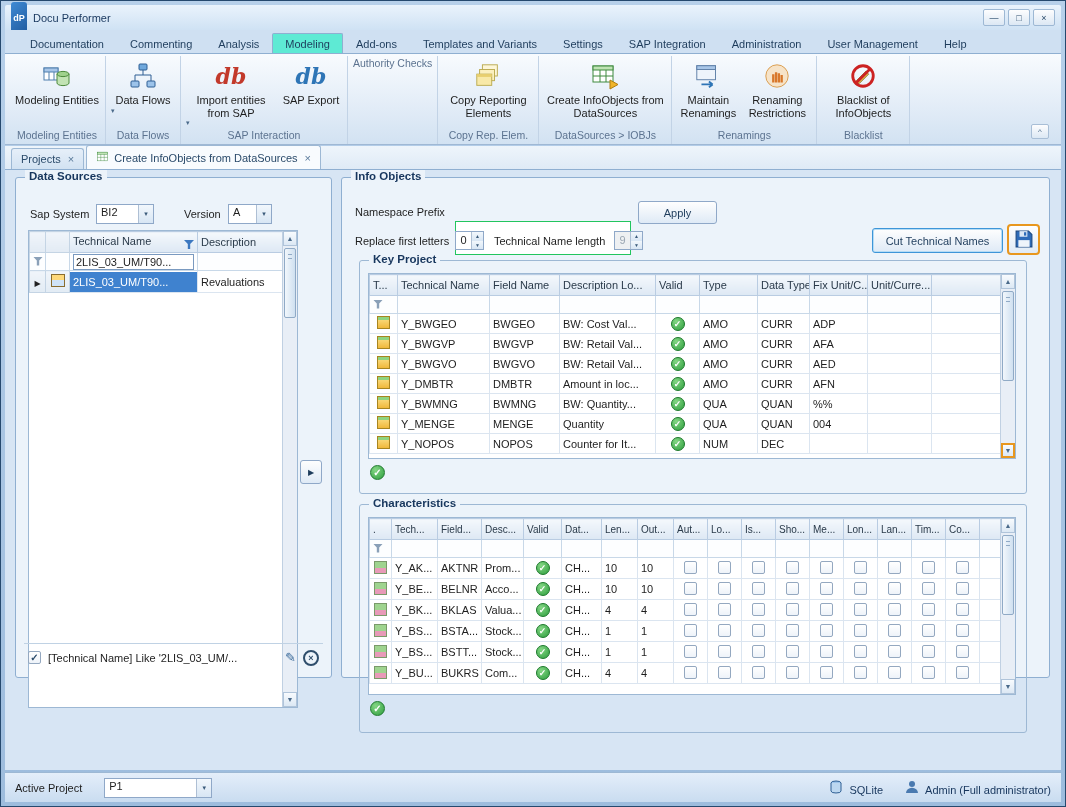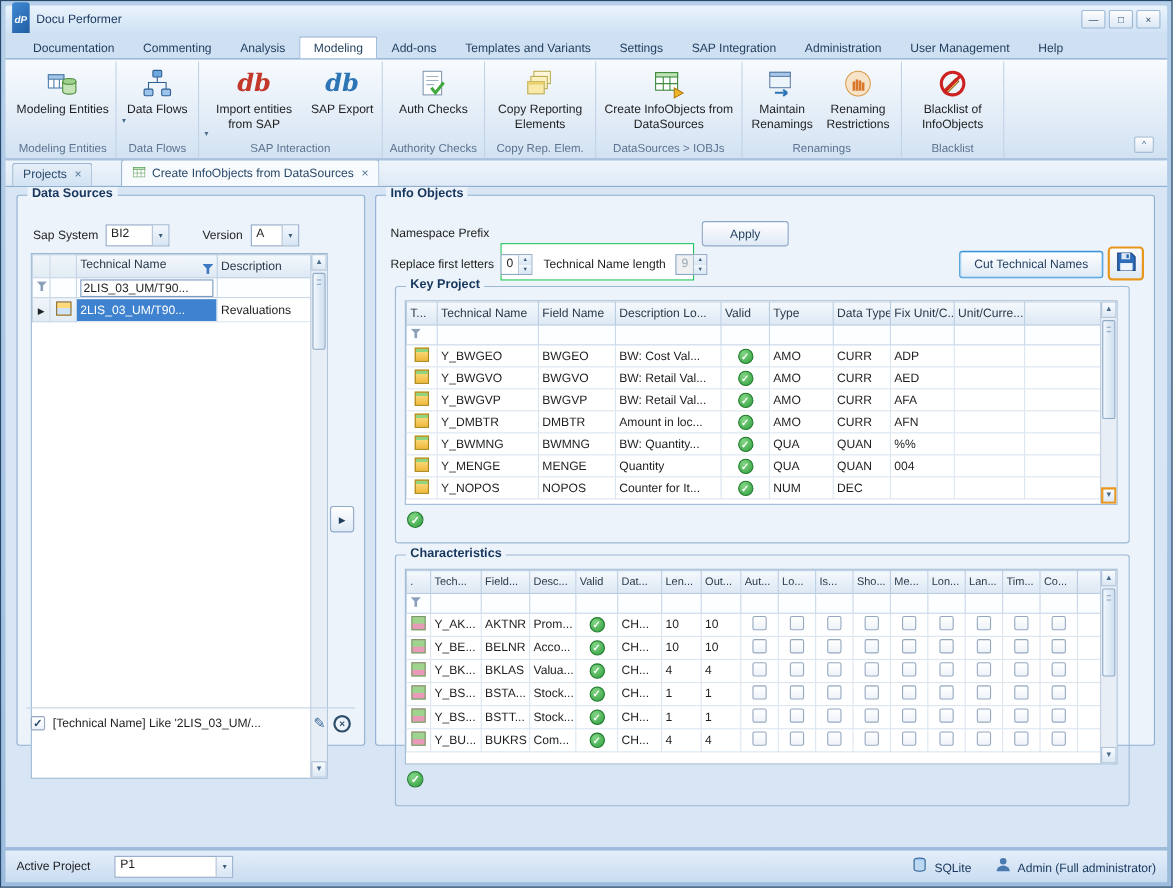--- a/index.html
+++ b/index.html
@@ -3,51 +3,51 @@
 <meta charset="utf-8">
 <style>
   * { margin:0; padding:0; box-sizing:border-box; }
   html,body { background:#8a9aac; font-family:"Liberation Sans",sans-serif; font-size:11px; color:#1e1e1e; }
   .window { position:relative; width:1066px; height:807px; background:linear-gradient(#b7d0ea,#9dbcdd); border:1px solid #26496e; overflow:hidden; }
 
   
   .titlebar { position:absolute; left:4px; top:4px; right:4px; height:25px;
     background:linear-gradient(#eaf3fc,#cfe2f4); display:flex; align-items:center; padding:0 6px; border-radius:2px 2px 0 0; }
   .app-icon { width:16px; height:32px; border-radius:3px; background:linear-gradient(135deg,#3f8ad4,#1f5a9e);
-    color:#fff; font-size:9px; font-style:italic; font-weight:bold; display:flex; align-items:center; justify-content:center; margin-right:6px; }
+    color:#fff; font-size:9px; font-weight:bold; display:flex; align-items:center; justify-content:center; margin-right:6px; }
   .title-text { color:#17365d; }
   .win-controls { margin-left:auto; display:flex; }
   .wbtn { width:22px; height:17px; border:1px solid #9db8d4; border-radius:2px; margin-left:3px;
     background:linear-gradient(#fdfdfe,#dce8f4); display:flex; align-items:center; justify-content:center; font-size:9px; color:#2a4a6a; }
 
   
   .tabs-row { position:absolute; left:4px; top:29px; right:4px; height:23px; background:#cfe0f2;
     display:flex; align-items:flex-end; padding-left:12px; }
   .rtab { padding:4px 12px 3px 12px; color:#1e3c5c; border:1px solid transparent; border-bottom:none; white-space:nowrap; }
-  .rtab.active { background:#ffffff; border-color:#8fafd1; border-radius:2px 2px 0 0; position:relative; z-index:2; }
+  .rtab.active { background:#5eead4; border-color:#8fafd1; border-radius:2px 2px 0 0; position:relative; z-index:2; }
 
   
   .ribbon { position:absolute; left:4px; top:52px; right:4px; height:92px;
     background:linear-gradient(#f8fbfe,#e2ecf7 60%,#d2e2f2); border-top:1px solid #8fafd1; border-bottom:1px solid #9fb8d4;
     display:flex; align-items:stretch; padding:2px 2px 0 4px; }
   .rgroup { display:flex; flex-direction:column; border-right:1px solid #c2d3e6; padding:1px 3px 0 3px; }
   .rgroup-content { flex:1; display:flex; align-items:flex-start; }
   .rbtn { height:72px; display:flex; flex-direction:column; padding:3px 2px 0 2px; border-radius:3px; }
   .ricon { height:32px; display:flex; align-items:center; justify-content:center; }
   .rlabel { text-align:center; line-height:1.15; margin-top:2px; color:#1e1e1e; }
   .rarrow { font-size:7px; color:#4a6a8a; line-height:1.2; }
   .rgroup-label { height:15px; text-align:center; font-size:10.5px; color:#5c7390; white-space:nowrap; padding:0 2px; }
   .dp-logo { font-family:"DejaVu Serif",serif; font-style:italic; font-weight:bold; font-size:22px; line-height:1; }
   .dp-red { color:#c2392b; } .dp-blue { color:#2e75b6; }
   .ribbon-collapse { position:absolute; right:12px; bottom:5px; width:18px; height:15px; border:1px solid #a8bed6; border-radius:2px;
     background:linear-gradient(#fdfdfe,#dce8f4); display:flex; align-items:center; justify-content:center; font-size:8px; color:#4a6a8a; }
 
   
   .doc-tabs { position:absolute; left:4px; top:145px; right:4px; height:24px;
-    background:linear-gradient(#eef5fb,#dfeaf6); border-bottom:1px solid #8fafd1; display:flex; align-items:flex-end; padding-left:6px;gap:24px; }
+    background:linear-gradient(#eef5fb,#dfeaf6); border-bottom:1px solid #8fafd1; display:flex; align-items:flex-end; padding-left:6px; }
   .dtab { display:flex; align-items:center; gap:5px; padding:0 9px; height:21px; margin-right:2px;
     border:1px solid #9db8d4; border-bottom:none; border-radius:3px 3px 0 0;
     background:linear-gradient(#e6eff9,#d2e2f2); color:#2a4a6a; white-space:nowrap; }
   .dtab.active { background:#f8fbfe; height:24px; }
   .dtab-close { font-size:11px; color:#5a7a9a; margin-left:2px; }
 
   
   .main { position:absolute; left:4px; top:169px; right:4px; bottom:36px; background:#d7e5f4; }
   .panel { position:absolute; top:7px; height:501px; border:1px solid #8fafd1; border-radius:3px; background:#ecf3fa; }
   .panel-left { left:10px; width:317px; }
@@ -216,34 +216,20 @@
           <span class="ricon">
               <span class="dp-logo dp-blue">db</span>
             </span>
           <span class="rlabel">SAP Export</span>
         </div>
       </div>
       <div class="rgroup-label">SAP Interaction</div>
     </div>
 
     <div class="rgroup">
-      <div class="rgroup-content">
-        <div class="rbtn" style="width:86px">
-          <span class="ricon">
-            <svg width="28" height="28" viewBox="0 0 30 30">
-                <rect x="5" y="3" width="18" height="23" fill="#fff" stroke="#7d93ad"></rect>
-                <line x1="8" y1="8" x2="20" y2="8" stroke="#9db3c8"></line>
-                <line x1="8" y1="12" x2="20" y2="12" stroke="#9db3c8"></line>
-                <line x1="8" y1="16" x2="16" y2="16" stroke="#9db3c8"></line>
-                <path d="M13 19 l4 5 8-10" fill="none" stroke="#3faa3f" stroke-width="3"></path>
-              </svg>
-          </span>
-          <span class="rlabel">Auth Checks</span>
-        </div>
-      </div>
       <div class="rgroup-label">Authority Checks</div>
     </div>
 
     <div class="rgroup">
       <div class="rgroup-content">
         <div class="rbtn" style="width:94px">
           <span class="ricon">
             <svg width="28" height="28" viewBox="0 0 30 30">
                 <rect x="9" y="3" width="16" height="12" fill="#fdf6d8" stroke="#b9a94e"></rect>
                 <rect x="6" y="8" width="16" height="12" fill="#fbf0c0" stroke="#b9a94e"></rect>
@@ -510,44 +496,44 @@
                     </span></td>
                   <td>AMO</td>
                   <td>CURR</td>
                   <td>ADP</td>
                   <td></td>
                   <td class="filler"></td>
                 </tr>
 
                 <tr>
                   <td class="center"><span class="kf-icon"></span></td>
+                  <td>Y_BWGVP</td>
+                  <td>BWGVP</td>
+                  <td>BW: Retail Val...</td>
+                  <td class="center"><span class="check-circle on">
+                      <span>✓</span>
+                    </span></td>
+                  <td>AMO</td>
+                  <td>CURR</td>
+                  <td>AFA</td>
+                  <td></td>
+                  <td class="filler"></td>
+                </tr>
+
+                <tr>
+                  <td class="center"><span class="kf-icon"></span></td>
                   <td>Y_BWGVO</td>
                   <td>BWGVO</td>
                   <td>BW: Retail Val...</td>
                   <td class="center"><span class="check-circle on">
                       <span>✓</span>
                     </span></td>
                   <td>AMO</td>
                   <td>CURR</td>
                   <td>AED</td>
-                  <td></td>
-                  <td class="filler"></td>
-                </tr>
-
-                <tr>
-                  <td class="center"><span class="kf-icon"></span></td>
-                  <td>Y_BWGVP</td>
-                  <td>BWGVP</td>
-                  <td>BW: Retail Val...</td>
-                  <td class="center"><span class="check-circle on">
-                      <span>✓</span>
-                    </span></td>
-                  <td>AMO</td>
-                  <td>CURR</td>
-                  <td>AFA</td>
                   <td></td>
                   <td class="filler"></td>
                 </tr>
 
                 <tr>
                   <td class="center"><span class="kf-icon"></span></td>
                   <td>Y_DMBTR</td>
                   <td>DMBTR</td>
                   <td>Amount in loc...</td>
                   <td class="center"><span class="check-circle on">

